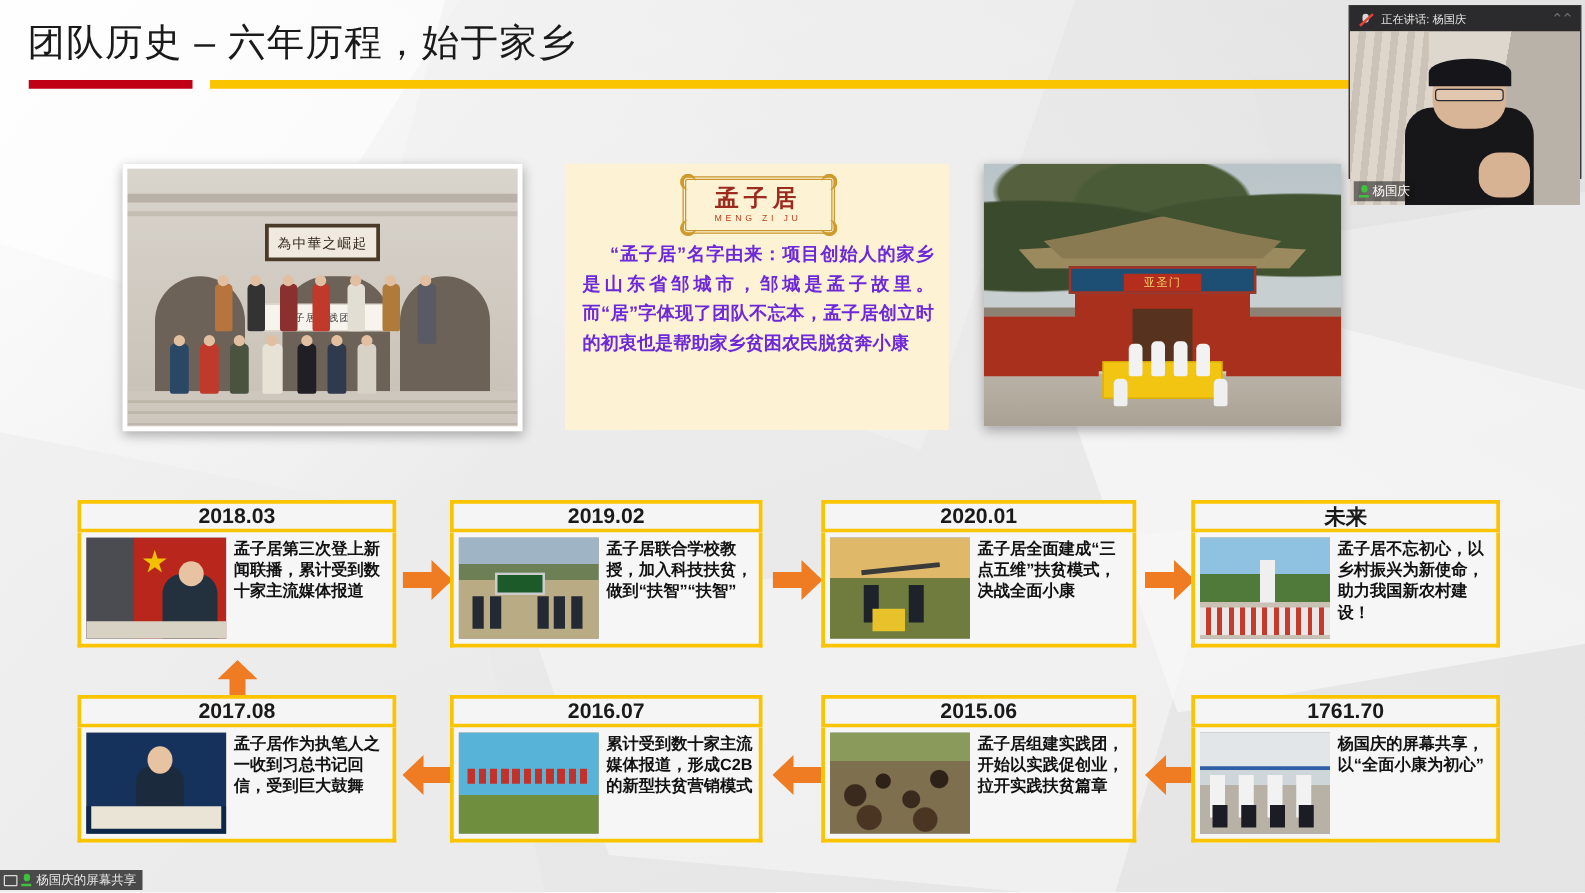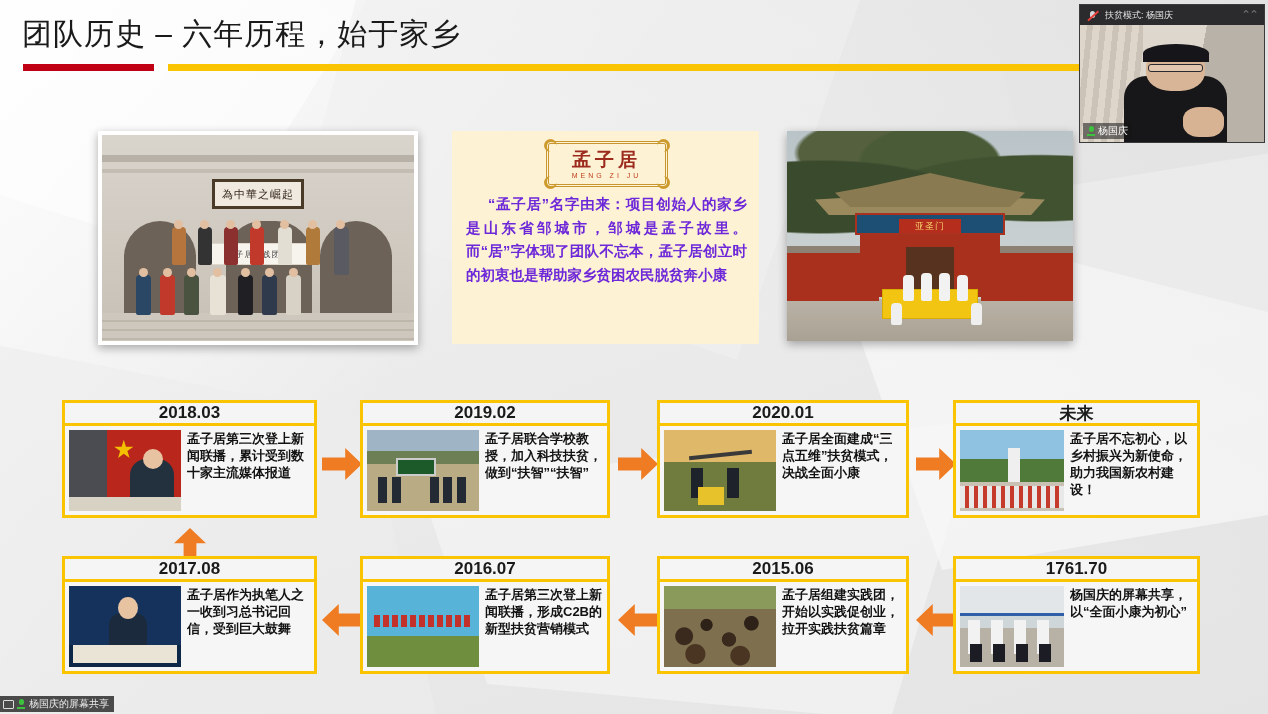--- a/index.html
+++ b/index.html
@@ -260,21 +260,21 @@
     display: flex; align-items: center; gap: 7px;
     padding: 0 7px;
     color: #e3e3e3; font-size: 9px;
   }
   .mic-muted { width: 11px; height: 11px; position: relative; }
   .mic-muted .m { position:absolute; left:3px; top:1px; width:5px; height:7px; background:#d7d7d7; border-radius:3px; }
   .mic-muted .slash { position:absolute; left:-1px; top:5px; width:14px; height:1.5px; background:#e8413a; transform: rotate(-42deg); }
   .chev { margin-left: auto; color:#6f6f73; font-size: 12px; letter-spacing:-2px; }
   .video-feed {
     position: relative;
-    height: 117px;
+    height: 139px;
     background: linear-gradient(100deg,#cfc8bf 0 30%, #ded7cd 30% 62%, #b9b2a8 62% 100%);
     overflow: hidden;
   }
   .vf-curtain { position:absolute; left:0; top:0; bottom:0; width:34%;
       background: repeating-linear-gradient(96deg,#ded6cb 0 7px,#cbc3b8 7px 13px); }
   .vf-body { position:absolute; left:24%; bottom:0; width:56%; height:56%; background:#17171a; border-radius:22px 22px 0 0; }
   .vf-head { position:absolute; left:36%; bottom:44%; width:32%; height:38%; border-radius:46% 46% 42% 42%; background:#d8b596; }
   .vf-hair { position:absolute; left:34%; bottom:68%; width:36%; height:16%; border-radius:50% 50% 0 0; background:#16161a; }
   .vf-glass { position:absolute; left:37%; bottom:60%; width:30%; height:7%; border:1.4px solid #2a2a2e; border-radius:3px; background:rgba(255,255,255,.25); }
   .vf-hand { position:absolute; left:56%; bottom:4%; width:22%; height:26%; border-radius:40%; background:#d7b394; }
@@ -480,21 +480,21 @@
   <div class="arrow left" style="left:322px; top:604px;"></div>
 
   <div class="tl-card" style="left:360px; top:556px; width:250px;">
     <div class="tl-year">2016.07</div>
     <div class="tl-body">
       <div class="tl-thumb">
         <div class="th th-mural">
             <div class="txt"></div>
           </div>
       </div>
-      <div class="tl-desc">孟子居第三次登上新闻联播，形成C2B的新型扶贫营销模式</div>
+      <div class="tl-desc">累计受到数十家主流媒体报道，形成C2B的新型扶贫营销模式</div>
     </div>
   </div>
   <div class="arrow left" style="left:618px; top:604px;"></div>
 
   <div class="tl-card" style="left:657px; top:556px; width:252px;">
     <div class="tl-year">2015.06</div>
     <div class="tl-body">
       <div class="tl-thumb">
         <div class="th th-group">
             <div class="hds"></div>
@@ -524,21 +524,21 @@
       <div class="tl-desc">杨国庆的屏幕共享，以“全面小康为初心”</div>
     </div>
   </div>
 
   <div class="video-panel">
     <div class="video-bar">
       <span class="mic-muted">
         <span class="m"></span>
           <span class="slash"></span>
       </span>
-      <span>扶贫模式: 杨国庆</span>
+      <span>正在讲话: 杨国庆</span>
       <span class="chev">⌃⌃</span>
     </div>
     <div class="video-feed">
       <div class="vf-curtain"></div>
       <div class="vf-body"></div>
       <div class="vf-head"></div>
       <div class="vf-hair"></div>
       <div class="vf-glass"></div>
       <div class="vf-hand"></div>
       <div class="vf-name">

